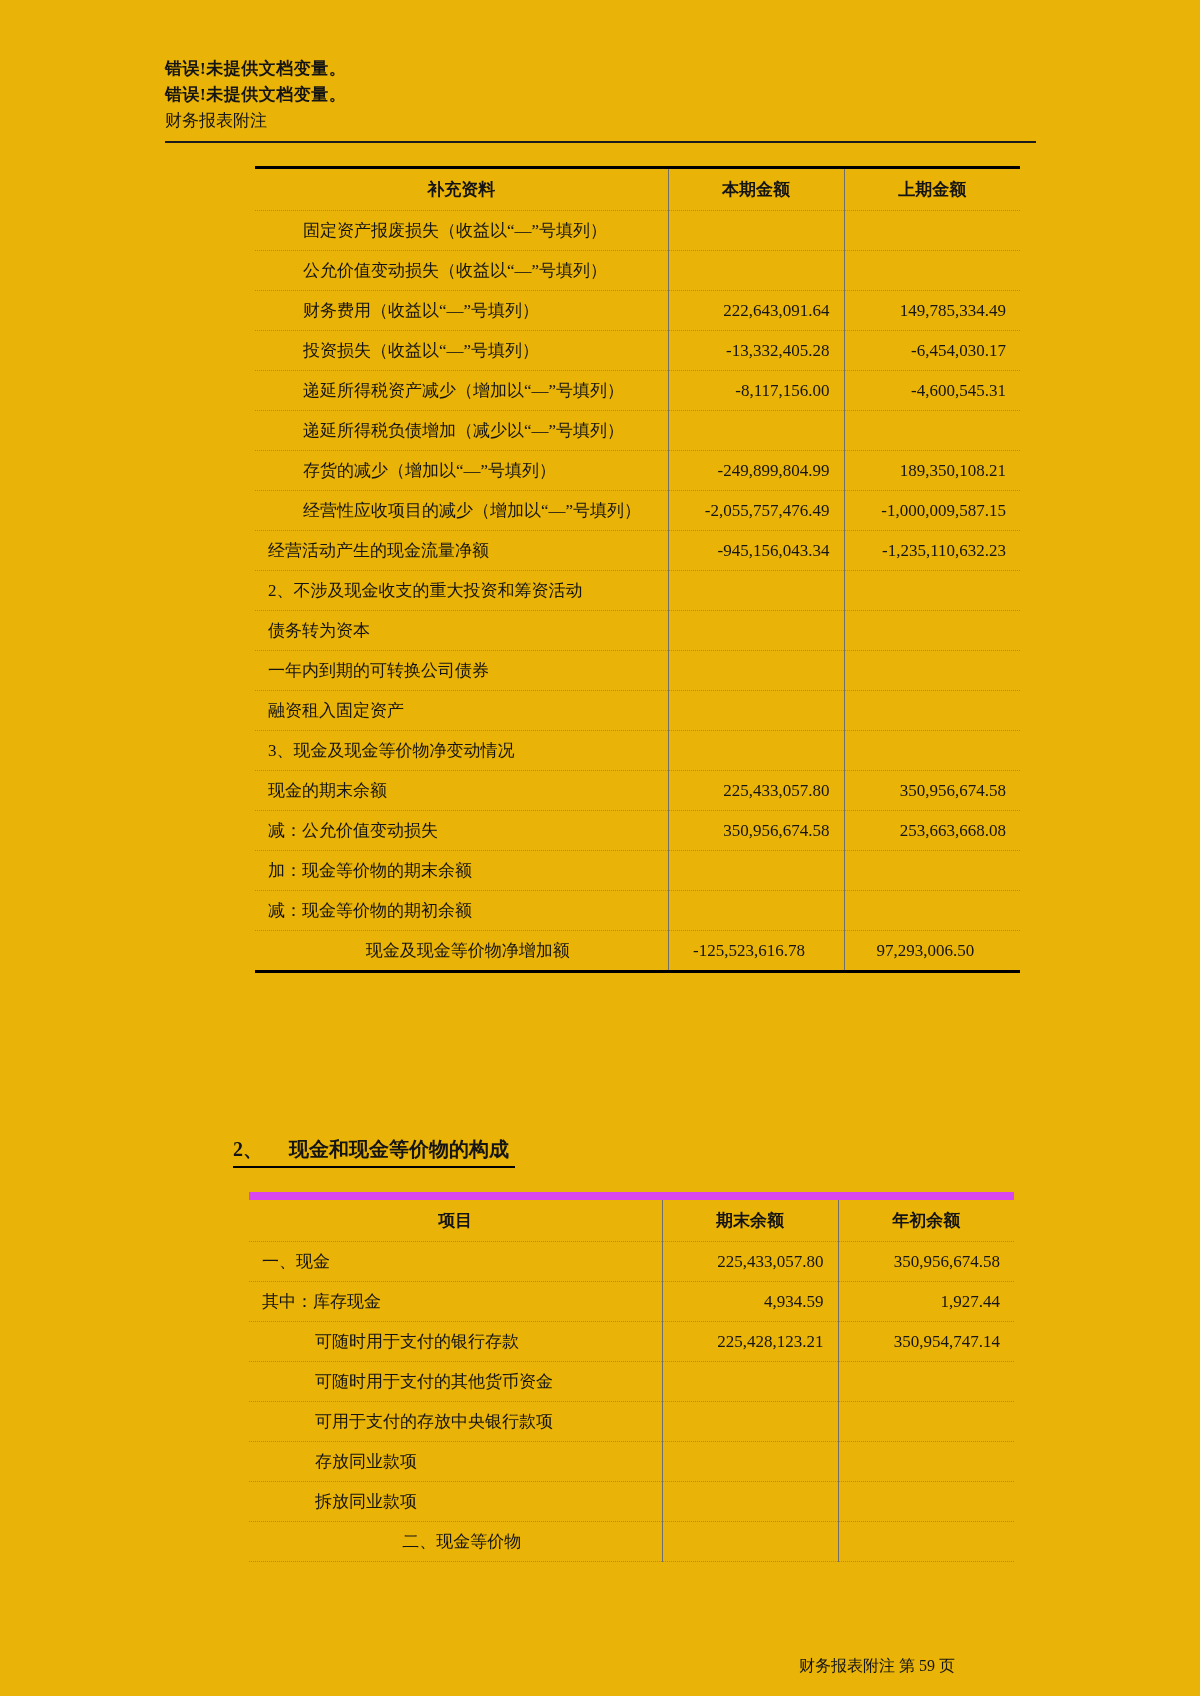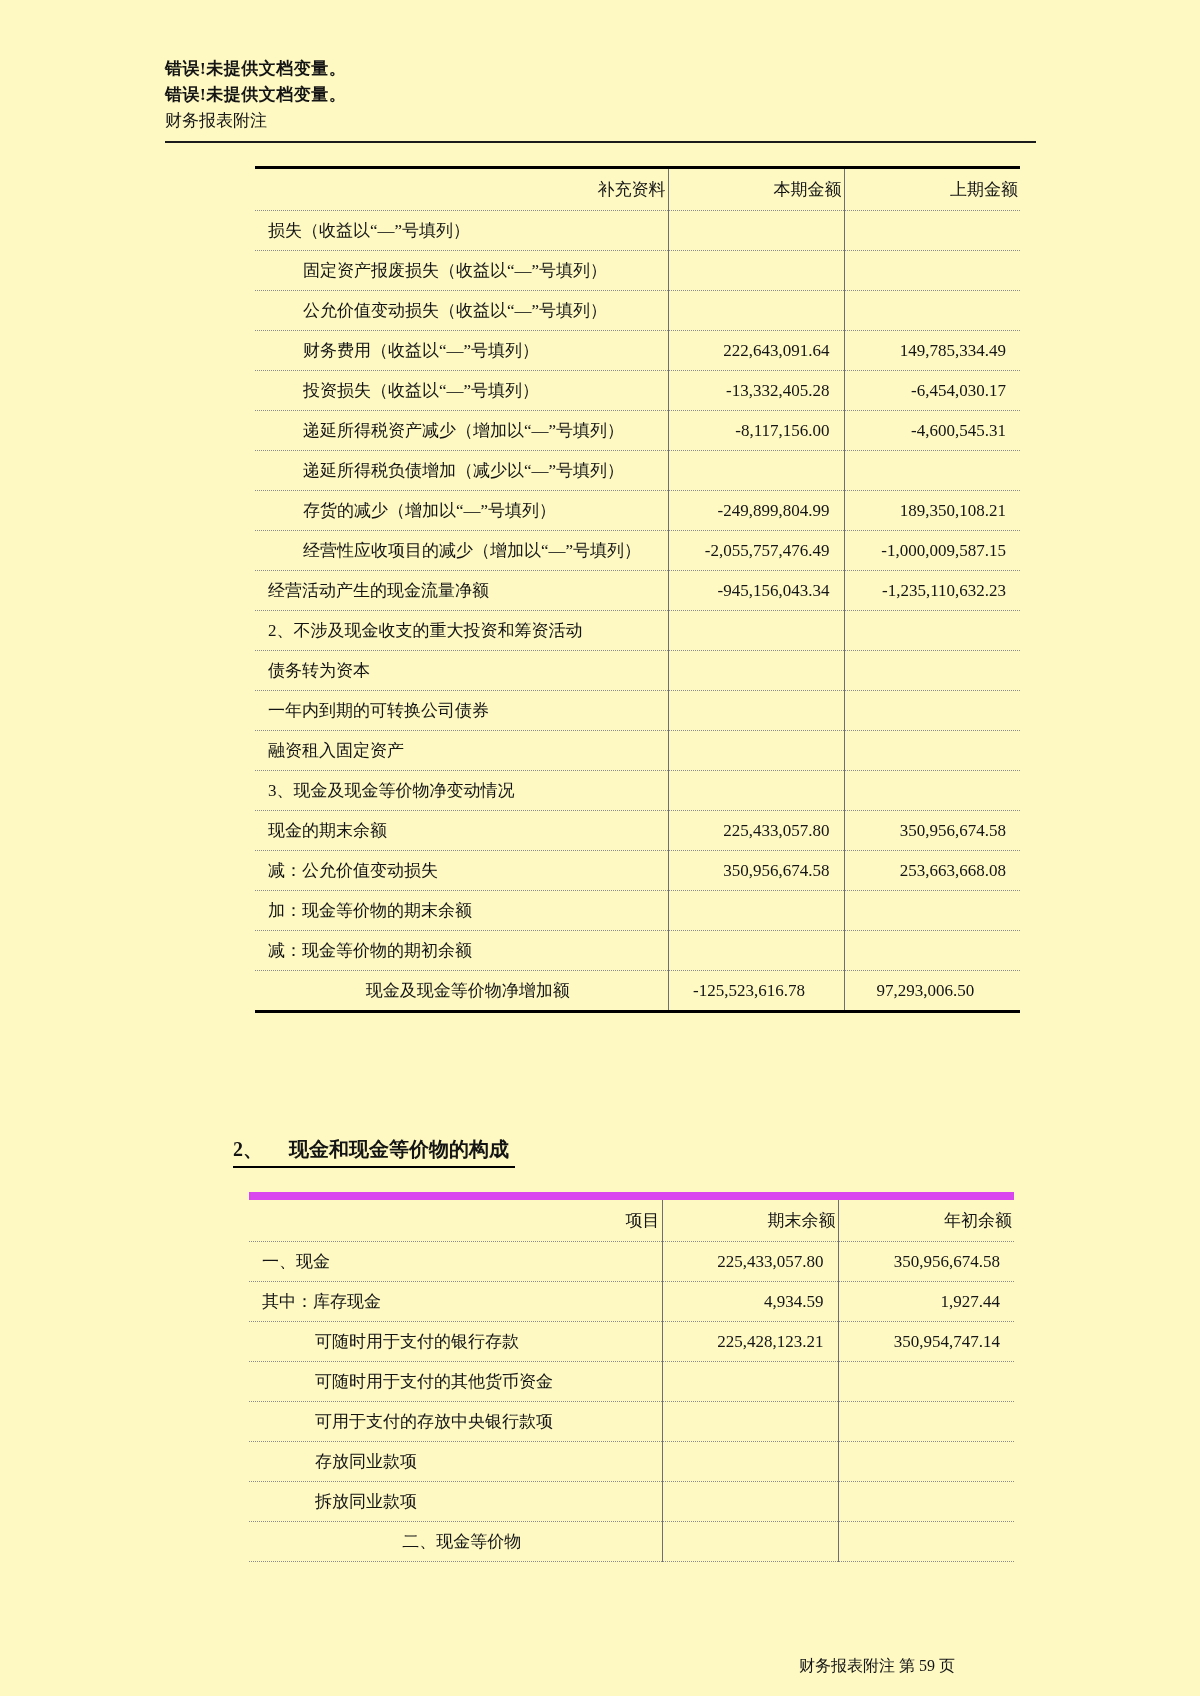--- a/index.html
+++ b/index.html
@@ -1,38 +1,38 @@
 <!DOCTYPE html>
 <html><head>
 <meta charset="utf-8">
 <style>
   html,body{margin:0;padding:0;background:#e8e8e8;}
   .page{
     position:relative;
     width:1200px;height:1696px;
     margin:0 auto;
-    background:#fef9c3;
+    background:#eab308;
     color:#141414;
     font-family:"Liberation Serif","DejaVu Serif",serif;
     overflow:hidden;
   }
   
   .doc-header{position:absolute;left:165px;top:56px;}
   .hdr-line{font-weight:bold;font-size:17px;line-height:26px;letter-spacing:0.5px;}
   .hdr-sub{font-weight:normal;font-size:17px;line-height:26px;}
   .hdr-rule{position:absolute;left:165px;top:141px;width:871px;height:0;border-top:2px solid #1c1c1c;}
 
   
   .fin-table{border-collapse:collapse;table-layout:fixed;width:765px;font-size:17px;}
   .fin-table col.c-label{width:413px;}
   .fin-table col.c-val{width:176px;}
   #table1{position:absolute;left:255px;top:166px;border-top:3px solid #000;border-bottom:3px solid #000;}
   #table2{position:absolute;left:249px;top:1192px;border-top:8px solid #d946ef;}
   .fin-table th{
-    font-weight:normal;text-align:right;
+    font-weight:bold;text-align:center;
     padding:9px 2px;line-height:23px;
     border-bottom:1px dotted #8a8a8a;
   }
   .fin-table td{
     padding:8px 0;line-height:23px;vertical-align:middle;
     border-bottom:1px dotted #8a8a8a;
   }
   .fin-table tr:last-child td{border-bottom:none;text-align:center;}
   #table2 tr:last-child td{border-bottom:1px dotted #8a8a8a;}
   .fin-table th.v,.fin-table td.v{border-left:1px solid #6f6f6f;}
@@ -78,25 +78,20 @@
       </colgroup>
     <thead>
         <tr>
           <th>补充资料</th>
           <th class="v">本期金额</th>
           <th class="v">上期金额</th>
         </tr>
       </thead>
     <tbody>
         <tr>
-          <td class="lbl">损失（收益以“—”号填列）</td>
-          <td class="v"></td>
-          <td class="v"></td>
-        </tr>
-        <tr>
           <td class="lbl ind1">固定资产报废损失（收益以“—”号填列）</td>
           <td class="v"></td>
           <td class="v"></td>
         </tr>
         <tr>
           <td class="lbl ind1">公允价值变动损失（收益以“—”号填列）</td>
           <td class="v"></td>
           <td class="v"></td>
         </tr>
         <tr>

